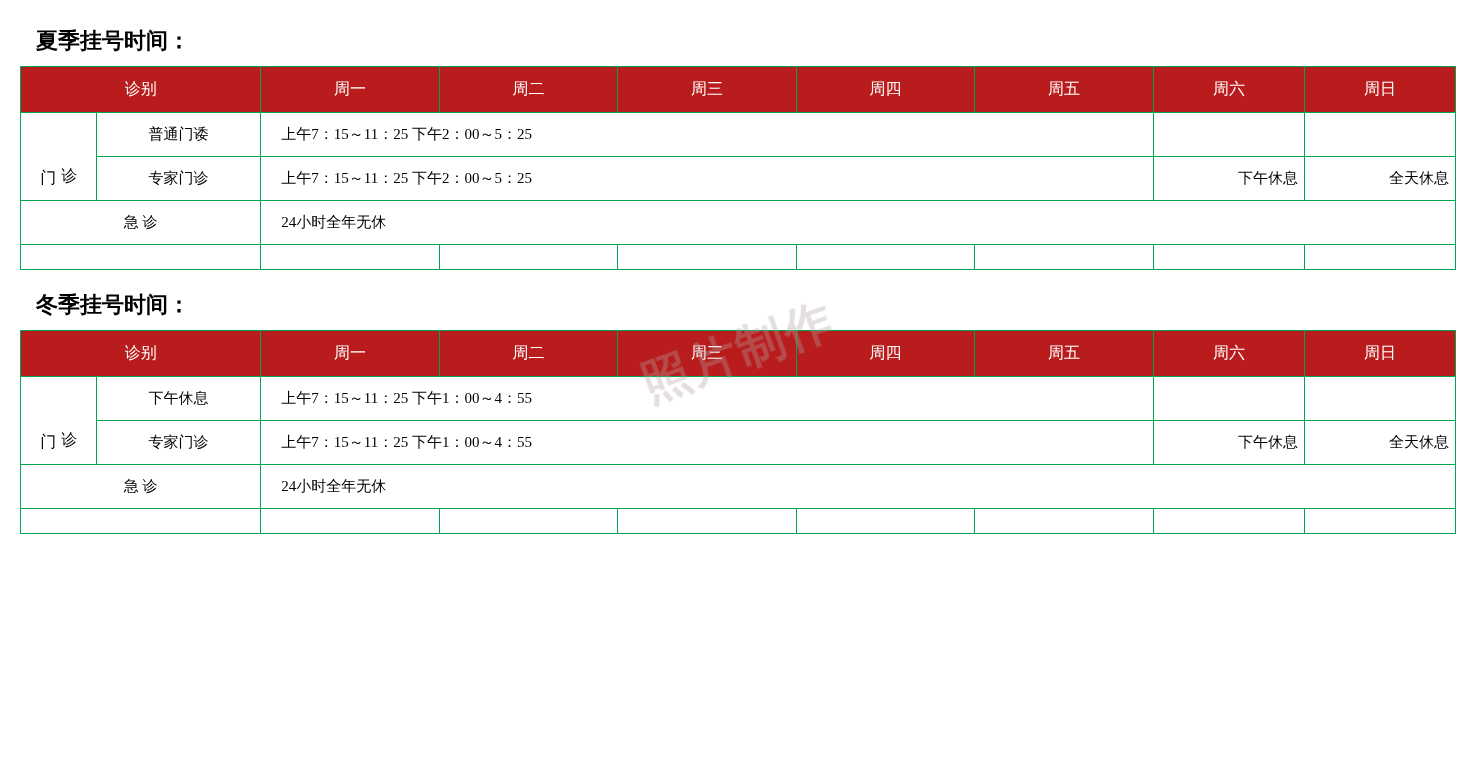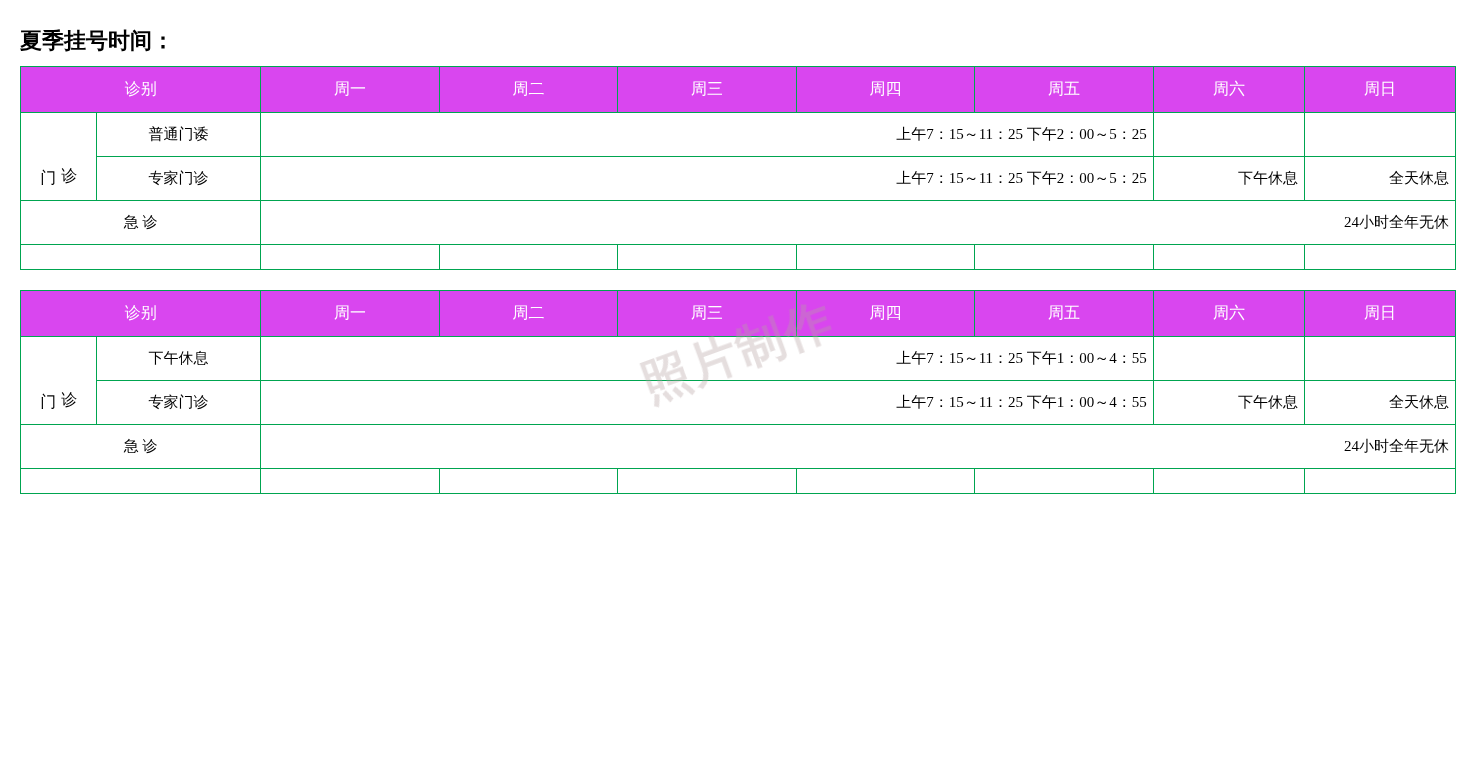--- a/index.html
+++ b/index.html
@@ -6,30 +6,30 @@
     body {
       font-family: "SimSun", "宋体", serif;
       font-size: 16px;
       background: #fff;
       color: #000;
       padding: 10px 20px;
     }
     .section-title {
       font-size: 22px;
       font-weight: bold;
-      margin: 16px 0 10px 0;
+      margin: 16px 0 10px 16px;
       color: #000;
     }
     table {
       width: 100%;
       border-collapse: collapse;
       margin-bottom: 20px;
     }
     th {
-      background-color: #d946ef;
+      background-color: #b91c1c;
       color: #fff;
       text-align: center;
       padding: 12px 6px;
       border: 1px solid #00a550;
       font-size: 16px;
       font-weight: normal;
     }
     td {
       border: 1px solid #00a550;
       text-align: center;
@@ -42,21 +42,21 @@
       text-align: center;
       vertical-align: middle;
       font-size: 16px;
       writing-mode: vertical-lr;
       letter-spacing: 4px;
     }
     .diag-name {
       text-align: center;
     }
     .time-cell {
-      text-align: right;
+      text-align: left;
       padding-left: 20px;
     }
     .rest-cell {
       text-align: right;
     }
     .watermark {
       position: fixed;
       top: 320px;
       left: 50%;
       transform: translateX(-50%) rotate(-20deg);
@@ -128,20 +128,21 @@
         <td></td>
         <td></td>
         <td></td>
         <td></td>
       </tr>
     </tbody>
   </table>
 </div>
 
 <div>
+  <div class="section-title">冬季挂号时间：</div>
   <table>
     <colgroup>
       <col style="width:30px">
       <col style="width:120px">
       <col style="width:130px">
       <col style="width:130px">
       <col style="width:130px">
       <col style="width:130px">
       <col style="width:130px">
       <col style="width:110px">

